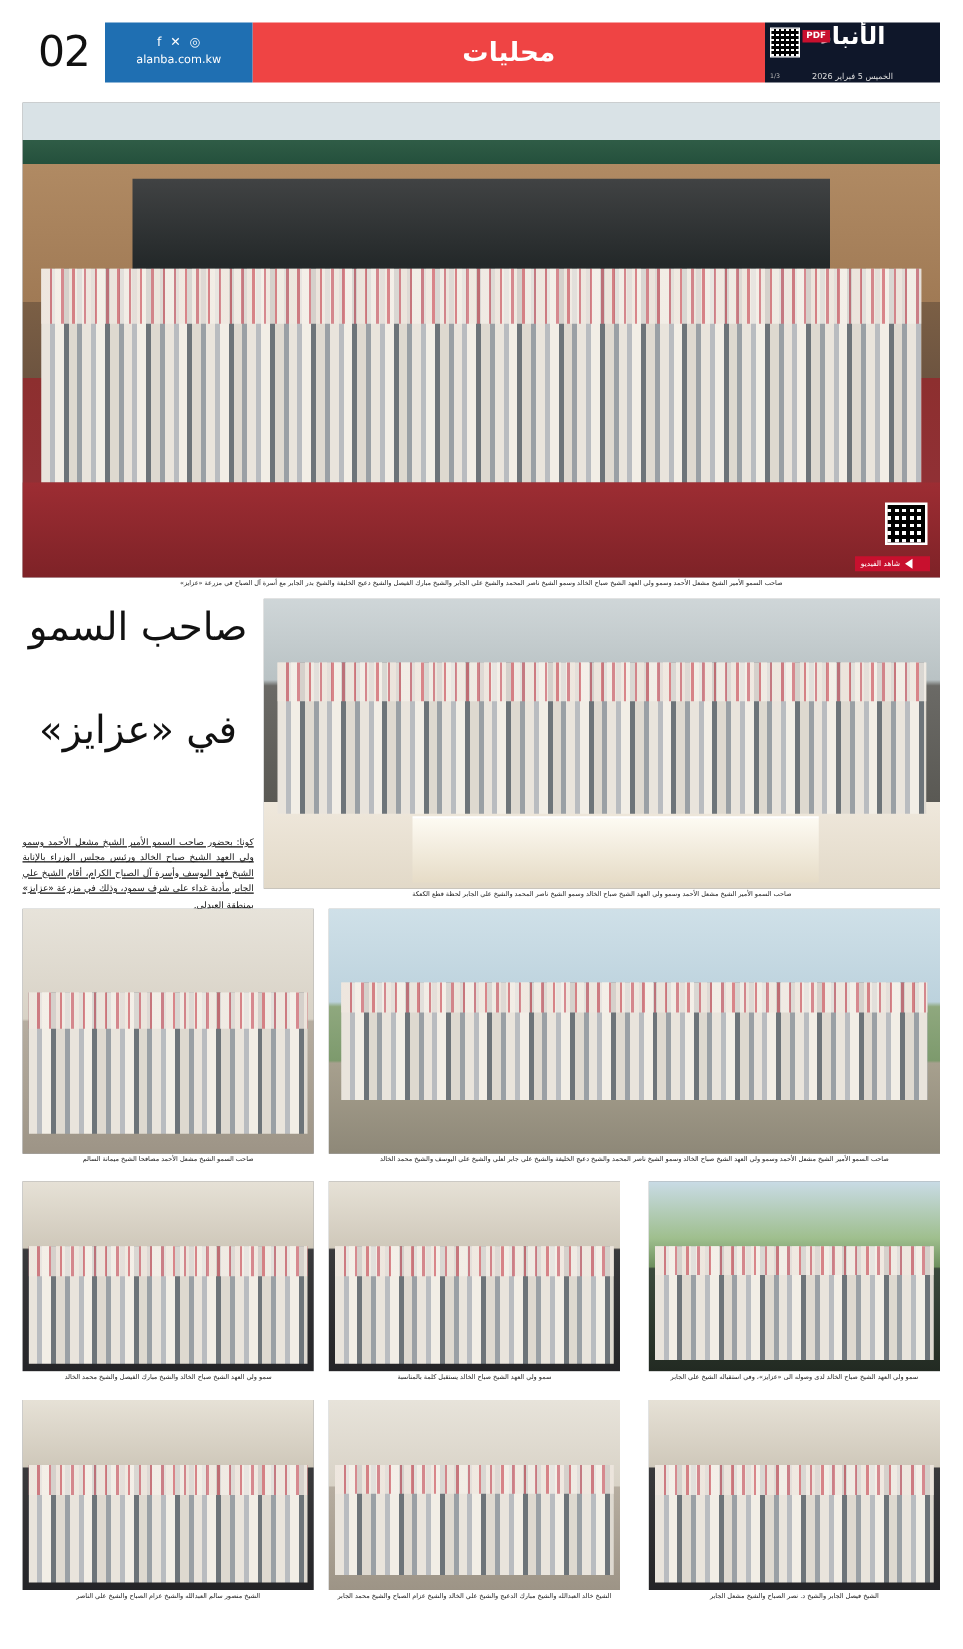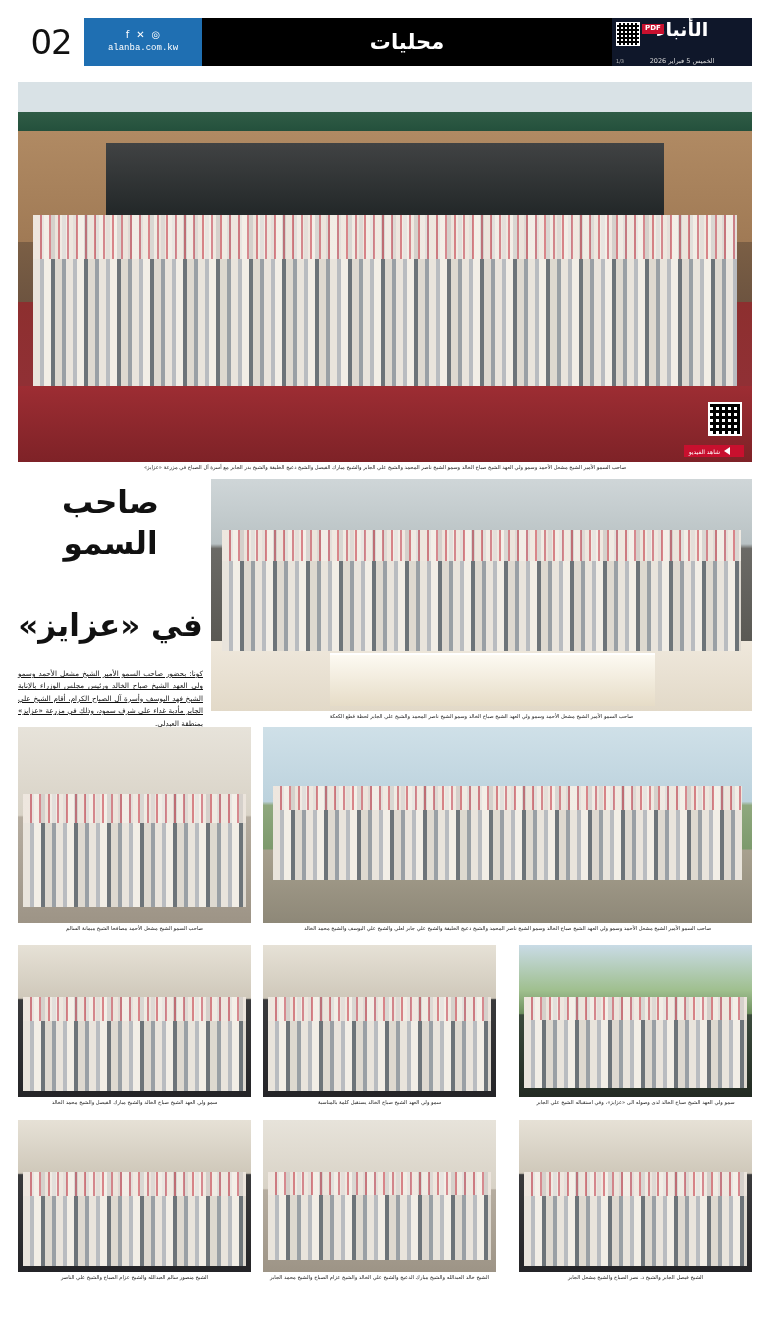--- a/index.html
+++ b/index.html
@@ -71,21 +71,21 @@
     border: 1px solid #fff;
   }
   .qr-num {
     position: absolute;
     left: 4px; bottom: 2px;
     font-size: 5px;
     color: #bbb;
   }
   .masthead-center {
     flex: 1;
-    background: #000000;
+    background: #ef4444;
     color: #fff;
     display: flex;
     align-items: center;
     justify-content: center;
     font-size: 21px;
     font-weight: bold;
   }
   .masthead-site {
     background: #1f6fb2;
     color: #fff;
@@ -97,21 +97,21 @@
     gap: 3px;
     padding-bottom: 2px;
   }
   .social-row {
     display: flex;
     gap: 7px;
     font-size: 10px;
     direction: ltr;
   }
   .social-row span { line-height: 1; }
-  .site-url { font-size: 9px; direction: ltr; font-family: Liberation Mono, monospace; }
+  .site-url { font-size: 9px; direction: ltr; }
   .masthead-num {
     width: 66px;
     background: #fff;
     color: #111;
     display: flex;
     align-items: center;
     justify-content: center;
     font-size: 34px;
     font-weight: normal;
     letter-spacing: -1px;
@@ -239,21 +239,21 @@
     left: 18px;
     top: 482px;
     width: 185px;
     text-align: left;
     direction: rtl;
   }
   .headline h1 {
     margin: 0;
     font-size: 31px;
     line-height: 1.32;
-    font-weight: bold;
+    font-weight: normal;
     color: #111;
     text-align: center;
   }
   .body-text {
     position: absolute;
     left: 18px;
     top: 668px;
     width: 185px;
     font-size: 7.2px;
     line-height: 1.72;

